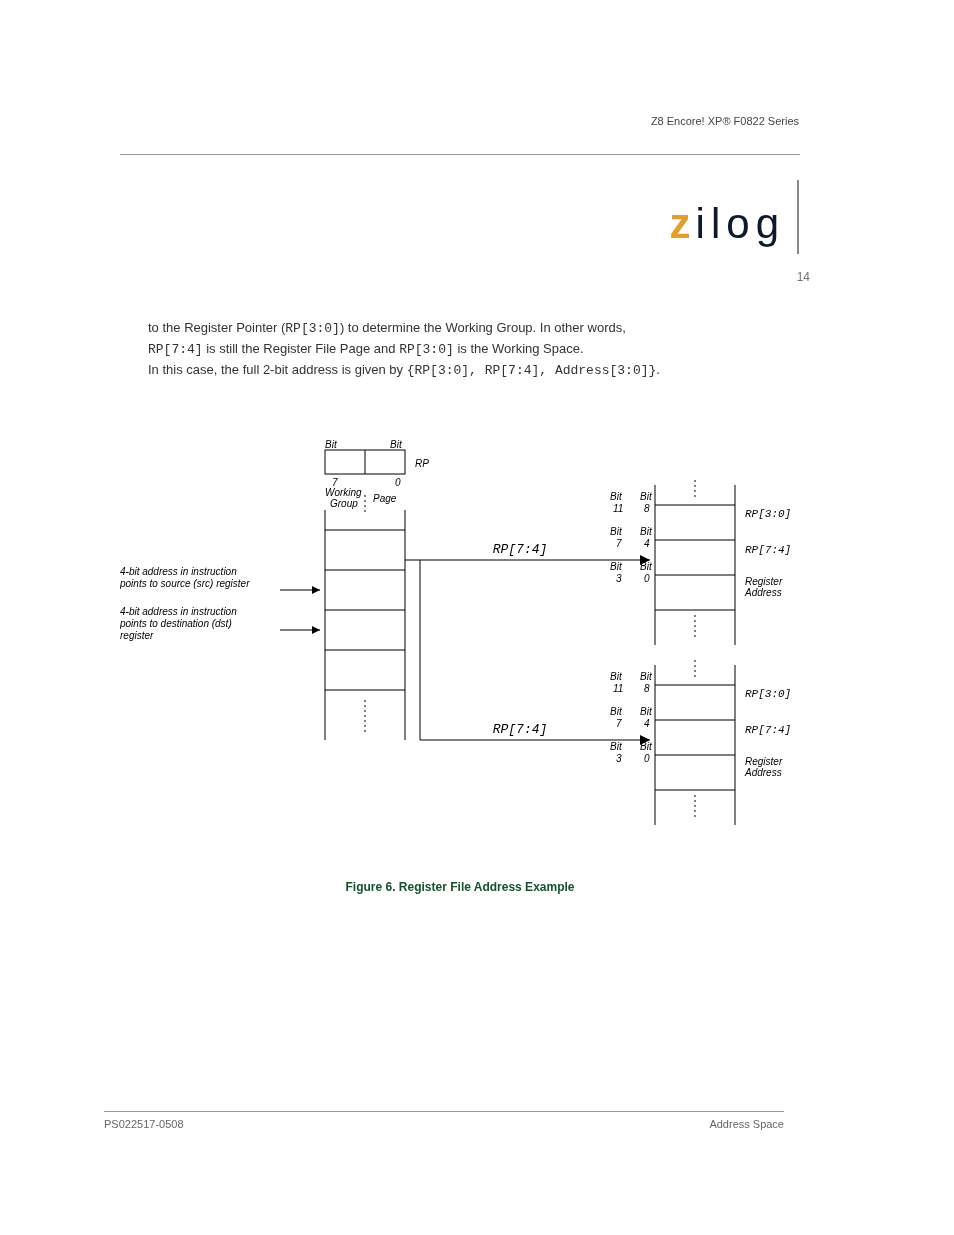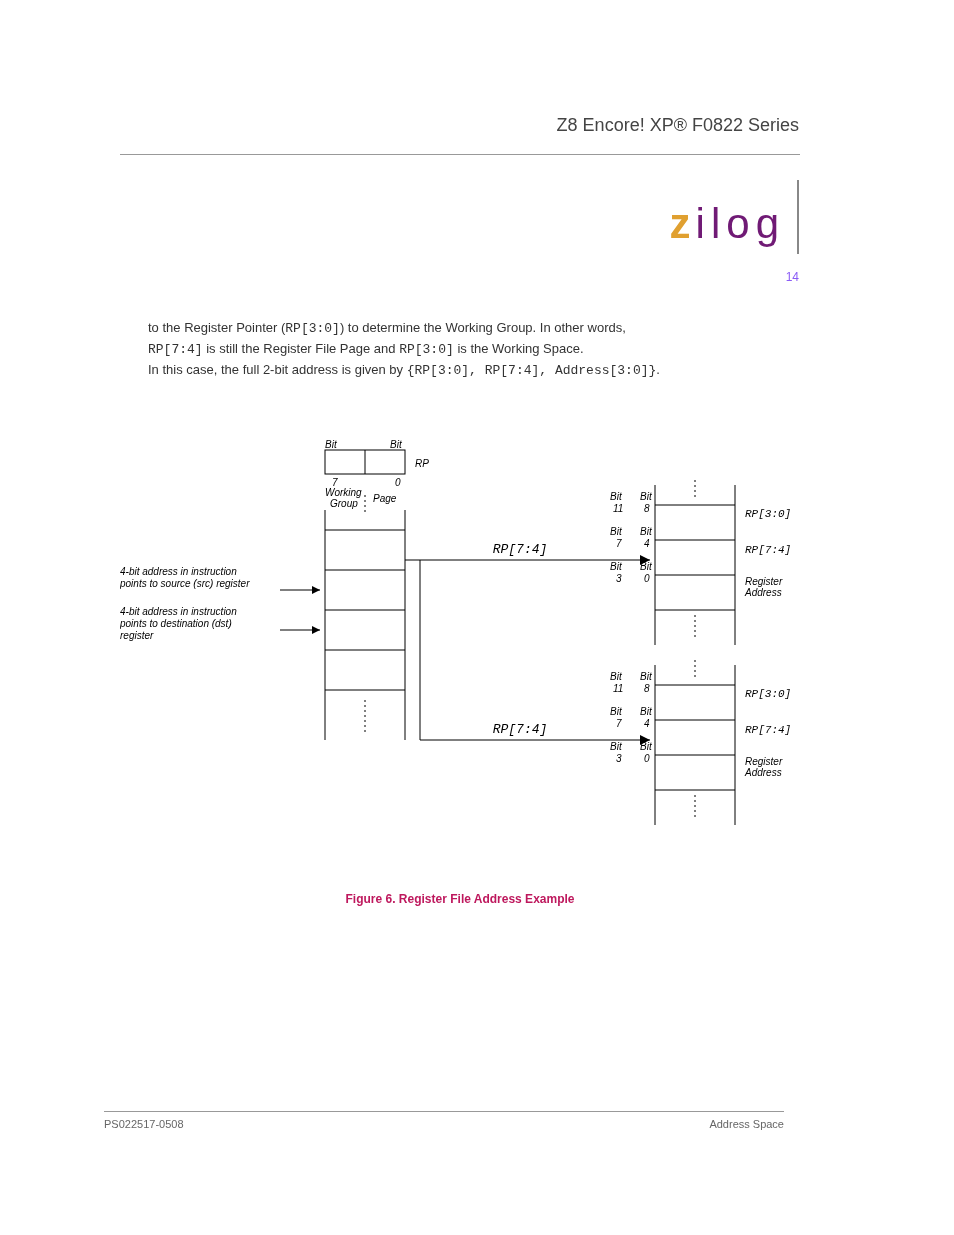--- a/index.html
+++ b/index.html
@@ -12,21 +12,21 @@
       color: #000;
     }
     .header {
       position: absolute;
       top: 115px;
       right: 155px;
       width: 680px;
       text-align: right;
     }
     .doc-title {
-      font-size: 18px;
+      font-size: 11px;
       color: #444;
       margin-bottom: 14px;
     }
     .subtitle {
       font-size: 13px;
       font-weight: bold;
       color: #222;
     }
     .header-rule {
       position: absolute;
@@ -49,31 +49,31 @@
     }
     .logo .accent {
       font-size: 42px;
       font-weight: bold;
       color: #e0a030;
       font-family: Arial, sans-serif;
       letter-spacing: 1px;
     }
     .logo .rest {
       font-size: 42px;
-      color: #701a75;
+      color: #0f172a;
       font-family: Arial, sans-serif;
       letter-spacing: 6px;
       margin-left: 4px;
     }
     .page-num {
       position: absolute;
       top: 270px;
-      right: 155px;
+      right: 144px;
       font-size: 12px;
-      color: #8b5cf6;
+      color: #737373;
     }
     .body-text {
       position: absolute;
       left: 120px;
       width: 680px;
       font-size: 13px;
       line-height: 1.55;
       color: #333;
       margin-left: 28px;
     }
@@ -89,22 +89,21 @@
       font-style: italic;
     }
     .fig-caption {
       position: absolute;
       top: 880px;
       left: 120px;
       width: 680px;
       text-align: center;
       font-size: 12px;
       font-weight: bold;
-      color: #be185d;
-      margin-top: 12px;
+      color: #14532d;
     }
     .footer {
       position: absolute;
       bottom: 105px;
       left: 104px;
       width: 680px;
       border-top: 1px solid #999;
       padding-top: 6px;
       display: flex;
       justify-content: space-between;

